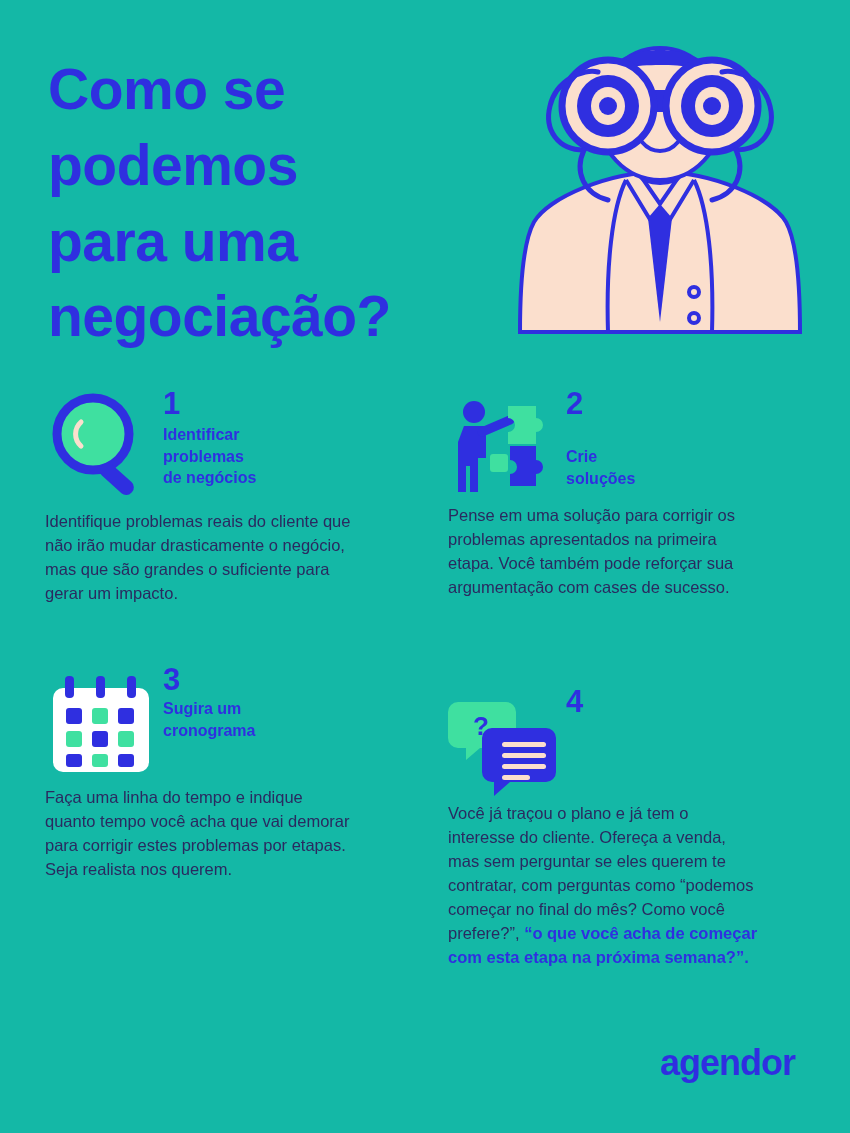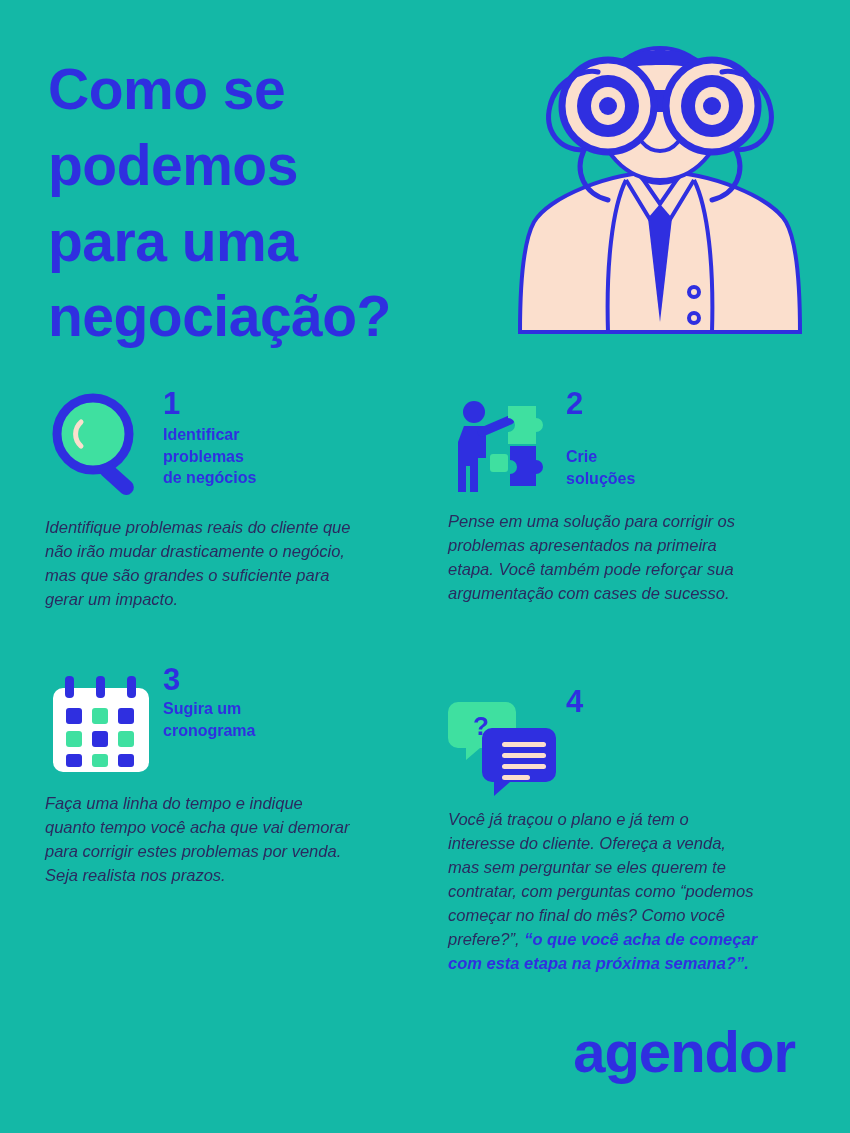--- a/index.html
+++ b/index.html
@@ -80,36 +80,34 @@
     width: 200px;
     color: #2f2fe0;
     font-size: 16px;
     font-weight: bold;
     line-height: 1.35;
   }
   .card-body {
     color: #2a2a60;
     font-size: 16.5px;
     line-height: 1.45;
-    margin-top: 6px;
-    font-style: italic;
   }
   .card-4 .card-body .hl {
     color: #2f2fe0;
     font-weight: bold;
   }
   .card-2 .card-head, .card-4 .card-head { height: 112px; }
 
   
   .logo {
     position: absolute;
     right: 55px;
     bottom: 52px;
     color: #2f2fe0;
-    font-size: 58px;
+    font-size: 36px;
     font-weight: bold;
     letter-spacing: -1px;
     line-height: 1;
   }
 </style>
 </head>
 <body>
 
 <div class="page">
 
@@ -224,21 +222,21 @@
           <rect x="47" y="86" width="16" height="13" rx="3" fill="#3fe0a0"></rect>
           <rect x="73" y="86" width="16" height="13" rx="3" fill="#2f2fe0"></rect>
         </svg>
       </div>
       <div class="card-num">3</div>
       <div class="card-title" style="top:30px;">
         <span>Sugira um</span><br>
         <span>cronograma</span>
       </div>
     </div>
-    <div class="card-body">Faça uma linha do tempo e indique quanto tempo você acha que vai demorar para corrigir estes problemas por venda. Seja realista nos prazos.</div>
+    <div class="card-body">Faça uma linha do tempo e indique quanto tempo você acha que vai demorar para corrigir estes problemas por etapas. Seja realista nos querem.</div>
   </div>
 
   <div class="card card-4">
     <div class="card-head">
       <div class="card-icon">
         <svg viewBox="0 0 112 112" width="112" height="112" aria-hidden="true">
           <path d="M10 12 h48 a10 10 0 0 1 10 10 v26 a10 10 0 0 1 -10 10 h-26 l-14 12 v-12 h-8 a10 10 0 0 1 -10 -10 v-26 a10 10 0 0 1 10 -10 Z" fill="#3fe0a0"></path>
           <text x="33" y="45" font-family="Liberation Sans, sans-serif" font-size="26" font-weight="bold" fill="#2f2fe0" text-anchor="middle">?</text>
           <path d="M44 38 h54 a10 10 0 0 1 10 10 v34 a10 10 0 0 1 -10 10 h-36 l-16 14 v-14 h-2 a10 10 0 0 1 -10 -10 v-34 a10 10 0 0 1 10 -10 Z" fill="#2f2fe0"></path>
           <rect x="54" y="52" width="44" height="5" rx="2.5" fill="#fbdfcd"></rect>

